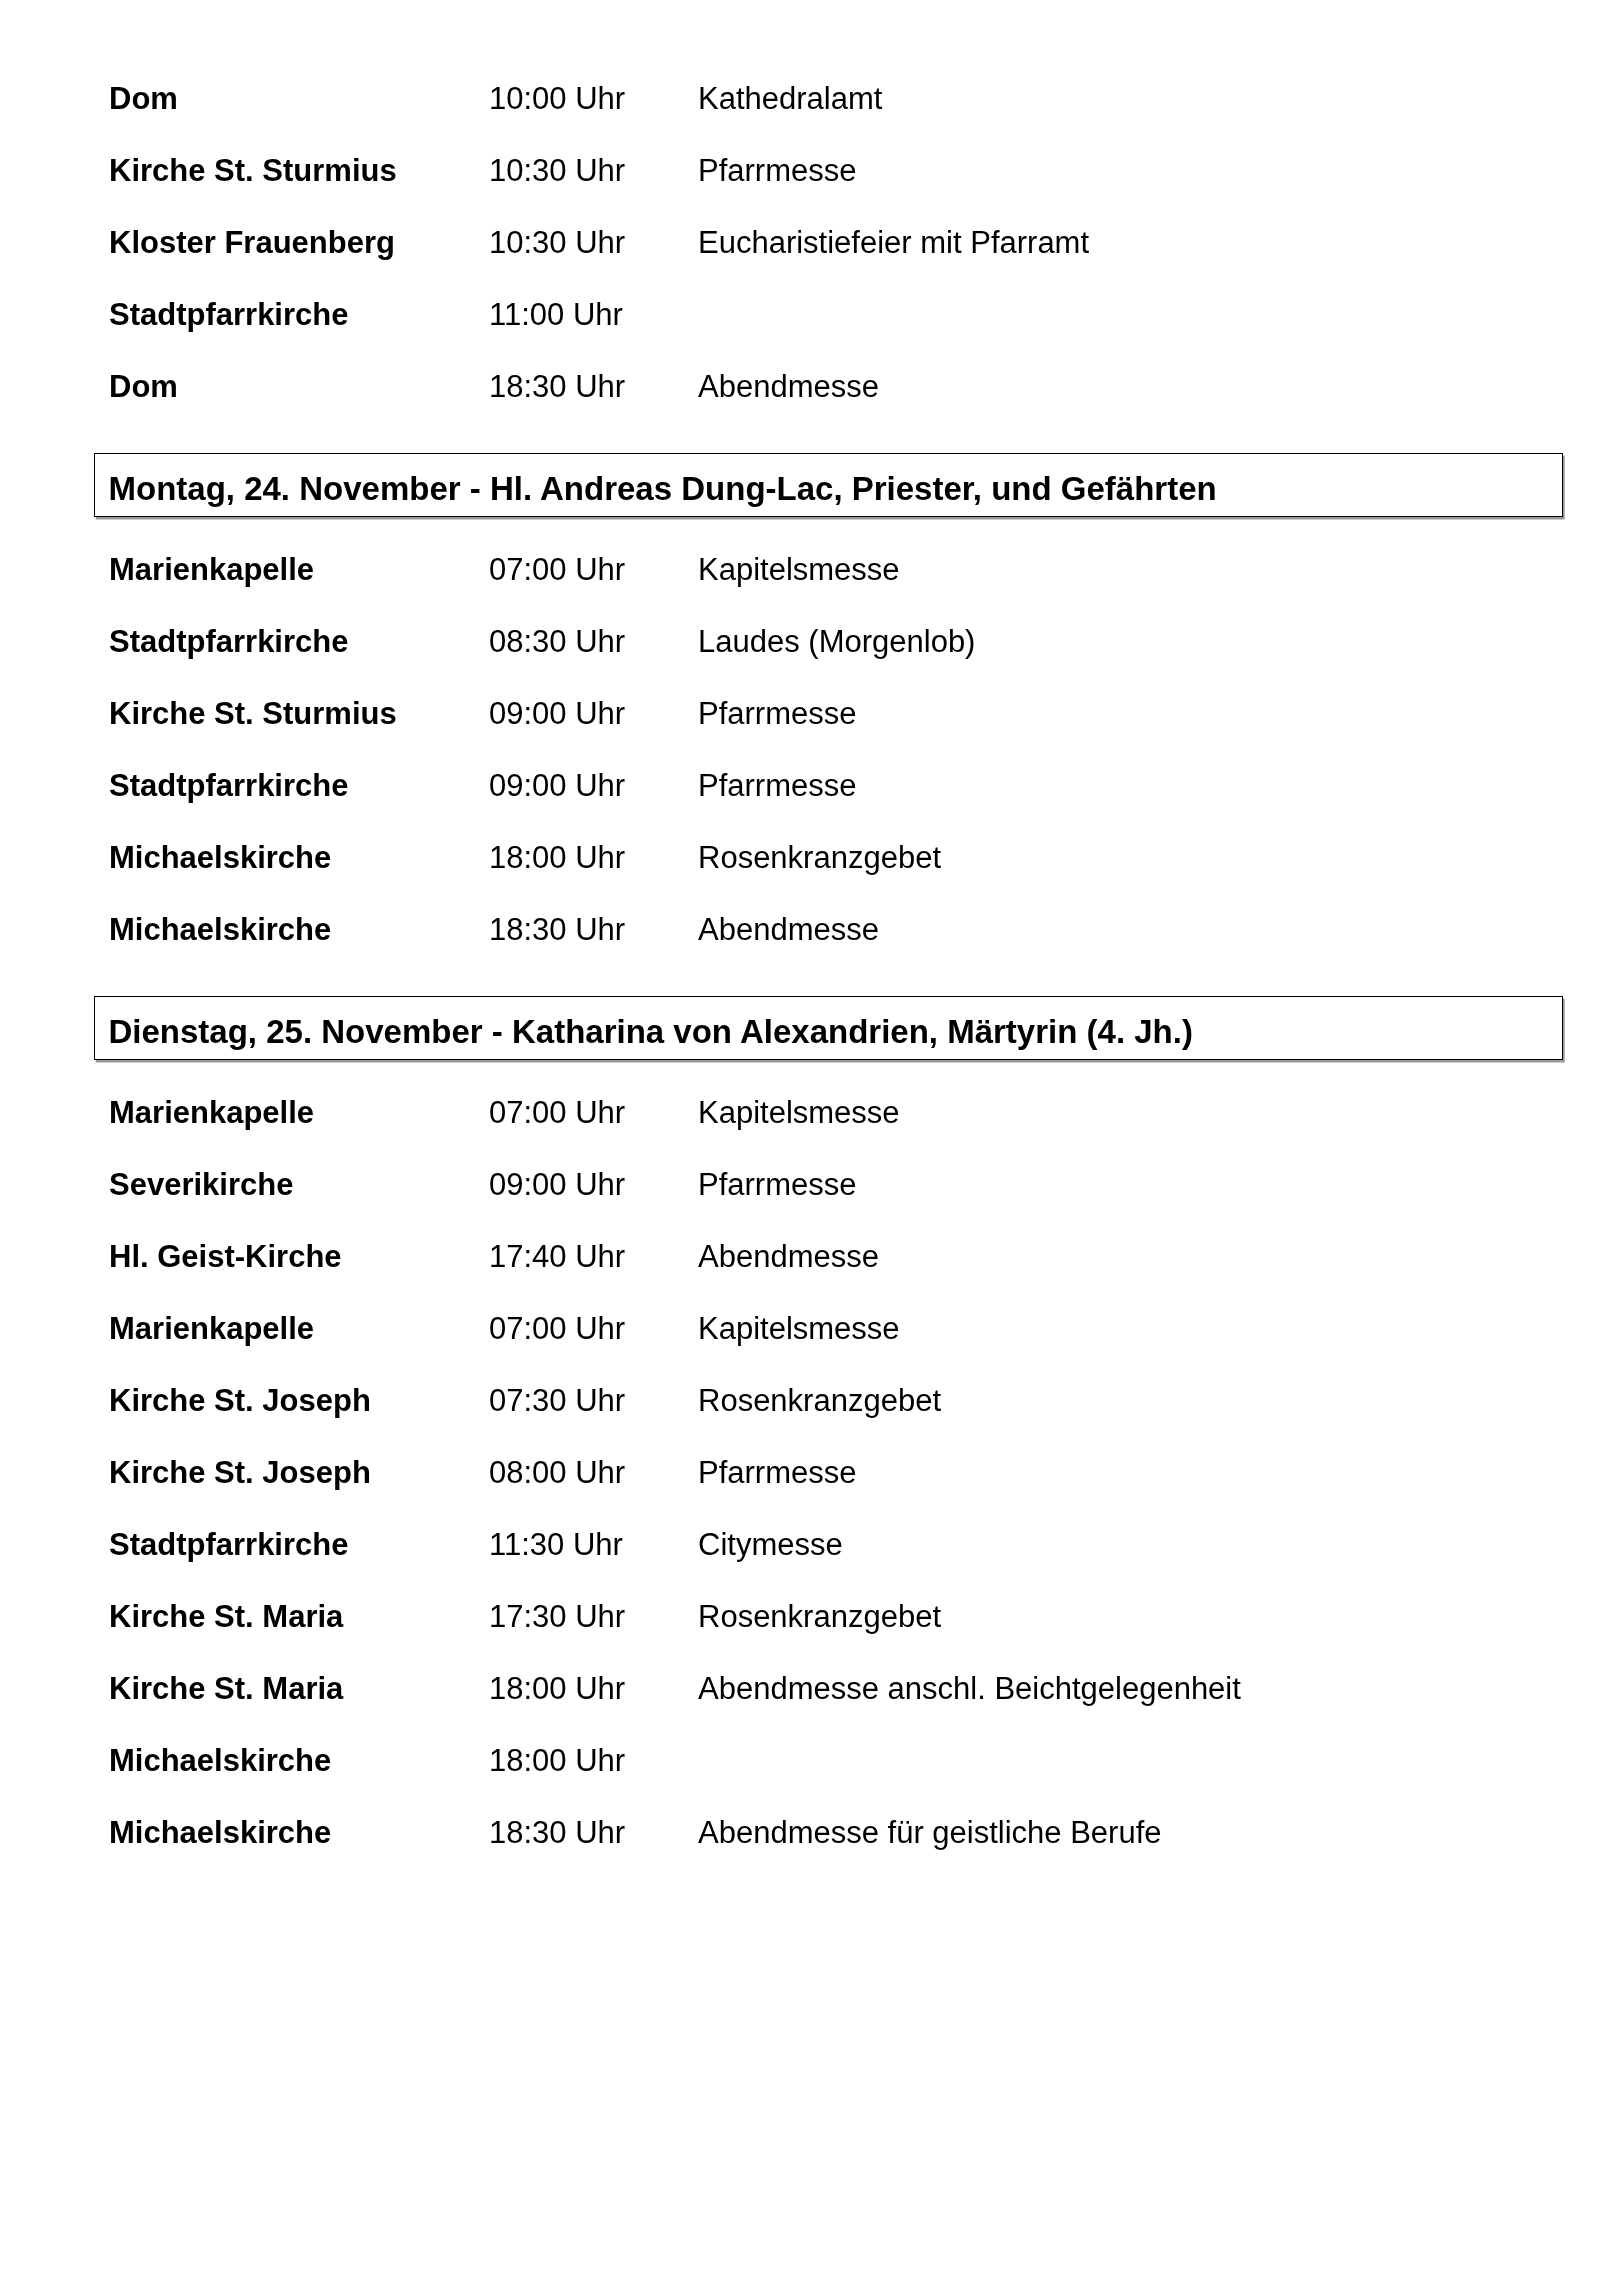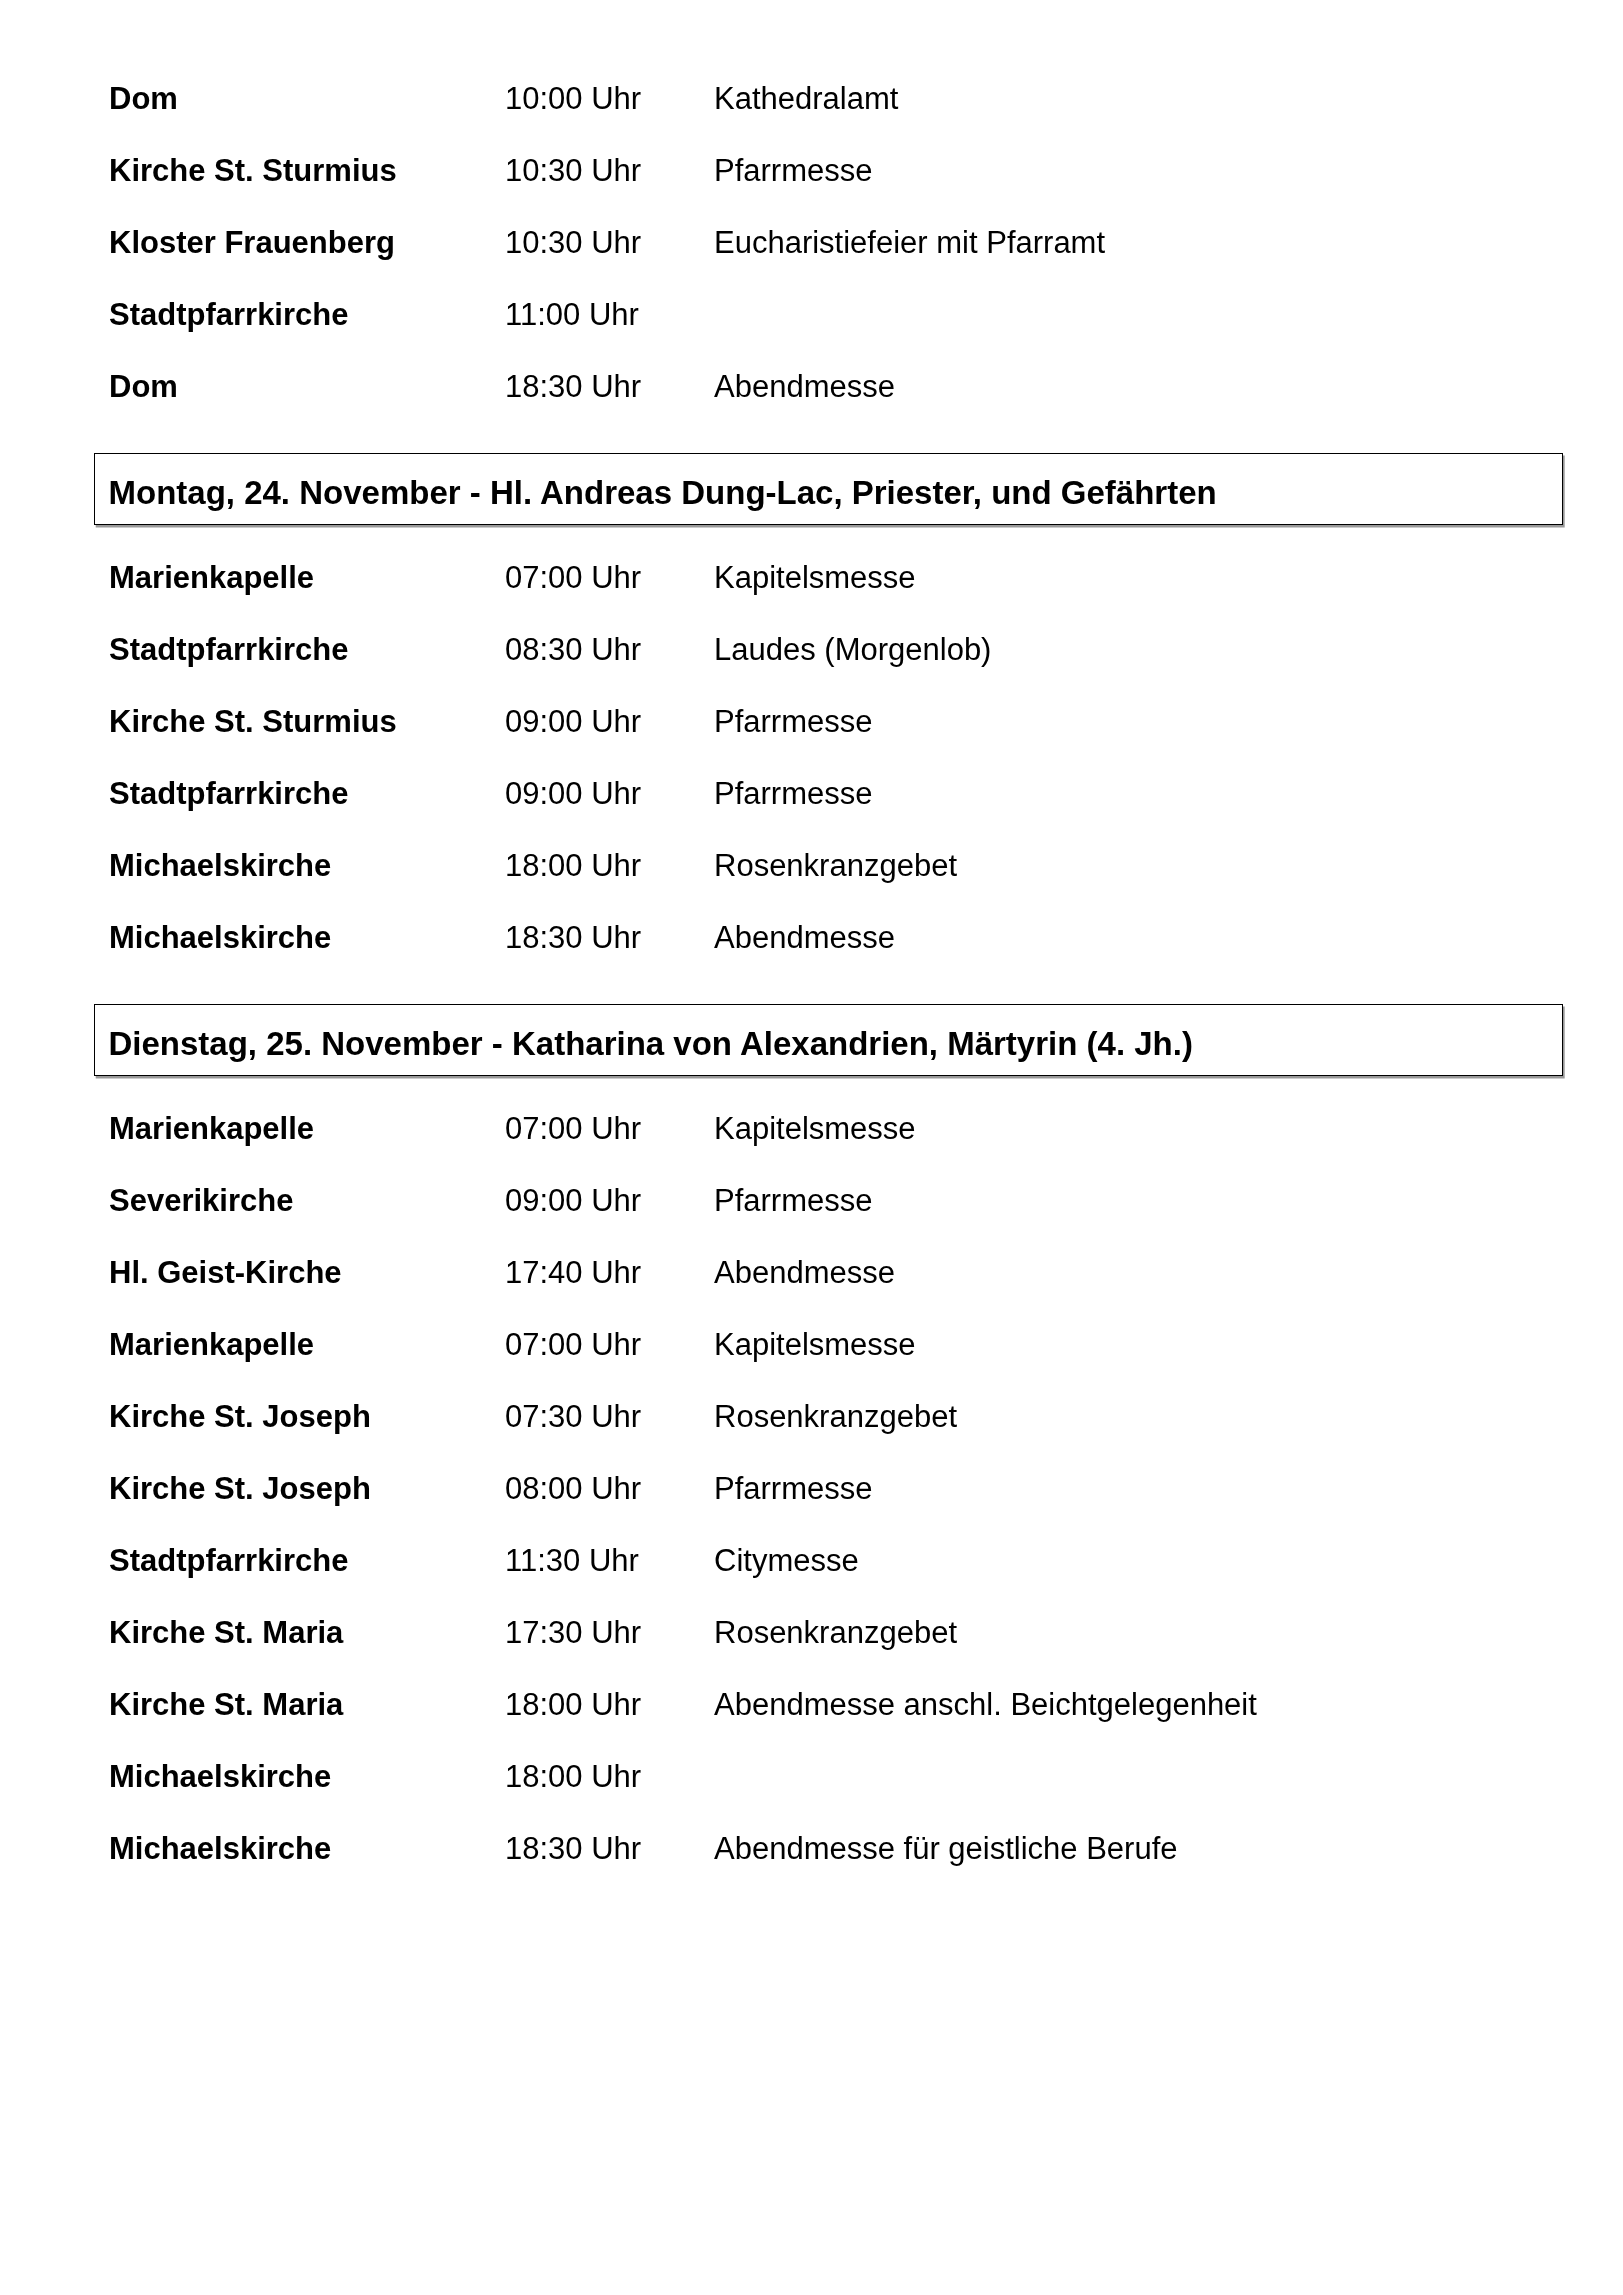--- a/index.html
+++ b/index.html
@@ -18,29 +18,29 @@
   .row{
     height:72px;
     display:flex;
     align-items:center;
     padding-left:93px;
     font-size:31px;
     line-height:1.1;
     white-space:nowrap;
   }
   .loc{width:380px;font-weight:700;}
-  .time{width:209px;margin-left:16px;}
+  .time{width:209px;}
   .svc{flex:1;padding-right:25px;}
   .day-header{
     box-sizing:border-box;
     margin-left:78px;
     margin-top:30px;
     margin-bottom:17px;
     width:1469px;
-    height:72px;
+    height:64px;
     border:1.7px solid #000000;
     background:#ffffff;
     box-shadow:1.7px 2.5px 0 #999999;
     display:flex;
     align-items:center;
     padding-left:13.5px;
     padding-top:8.5px;
     font-size:33px;
     font-weight:700;
     white-space:nowrap;

